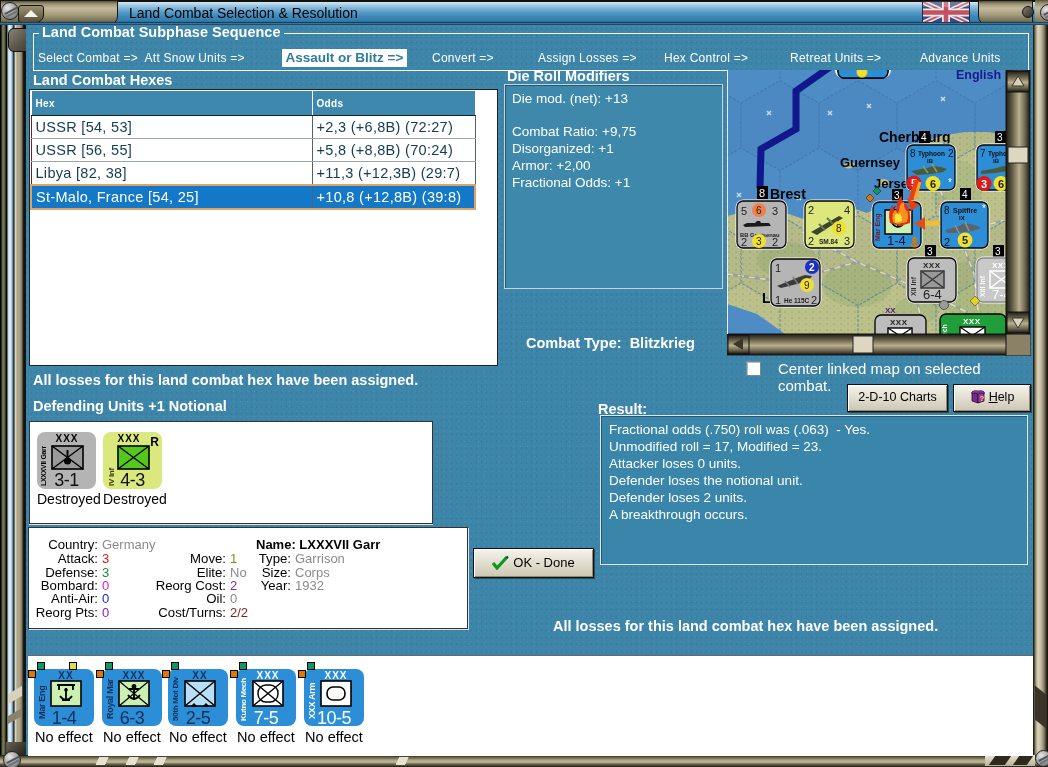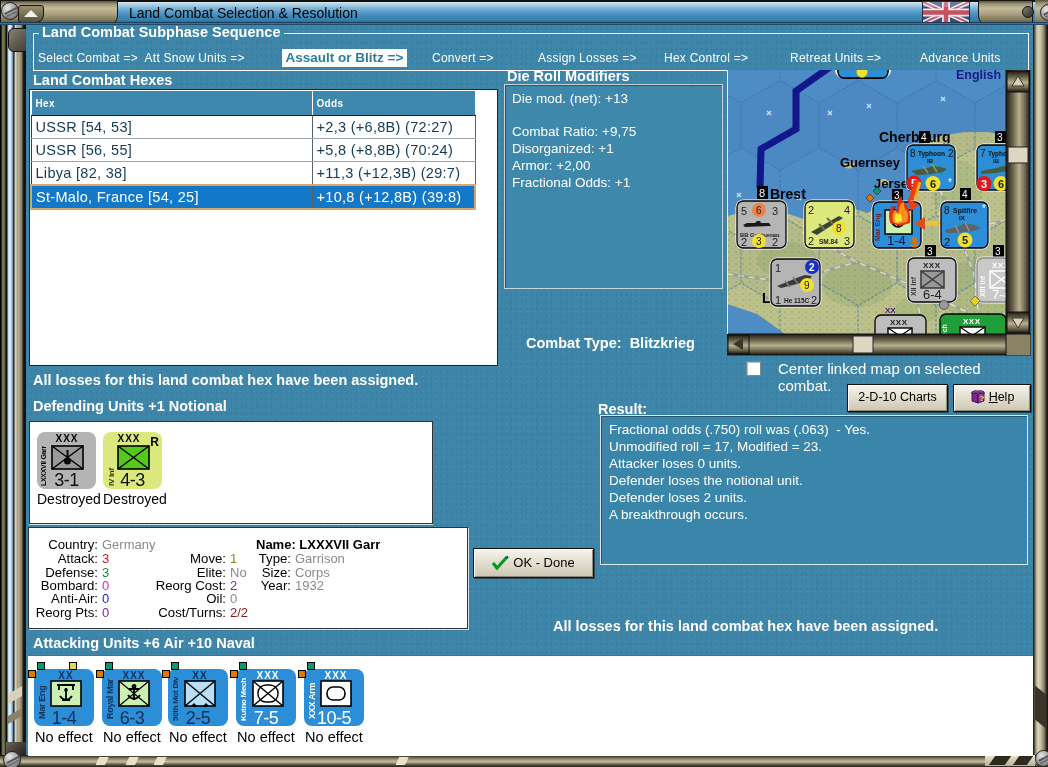--- a/index.html
+++ b/index.html
@@ -485,21 +485,20 @@
       <div class="iv" style="left:201px;top:77px;color:#7f1d1d">2/2</div>
   <div class="iv" style="left:227px;top:9px;color:#000;font-weight:bold">Name: LXXXVII Garr</div>
   <div class="il" style="right:176px;top:23px">Type:</div>
       <div class="iv" style="left:266px;top:23px;color:#8a8a8a">Garrison</div>
   <div class="il" style="right:176px;top:37px">Size:</div>
       <div class="iv" style="left:266px;top:37px;color:#8a8a8a">Corps</div>
   <div class="il" style="right:176px;top:50px">Year:</div>
       <div class="iv" style="left:266px;top:50px;color:#8a8a8a">1932</div>
  </div>
  <div class="abs" id="losses2">All losses for this land combat hex have been assigned.</div>
- <div class="abs" id="attlabel">Attacking Units +6 Air +10 Naval</div>
  <div class="abs" id="attpanel">
   <div class="ctr" style="left:6px;top:13px;width:60px;height:57px;background:#2b8ed6">
    <div class="dot" style="left:-6px;top:1px;background:#e07800"></div>
    <div class="dot" style="left:3px;top:-7px;background:#0a9a6a"></div>
    <div class="dot" style="left:35px;top:-7px;background:#e8d84a"></div>
    <div class="ctop" style="color:#10305c;left:8px;width:48px">XX</div>
    <div class="cvert" style="left:3px;top:50px;color:#10305c">Mar Eng</div>
    <svg class="abs" style="left:16px;top:11px" width="32" height="27" viewBox="0 0 32 27">
     <rect x="1" y="1" width="30" height="25" fill="#ccefb2" stroke="#000" stroke-width="1.6"></rect>
     <path d="M9,5 L9,10 M23,5 L23,10 M7,5 L25,5" stroke="#000" stroke-width="1.8" fill="none"></path>

